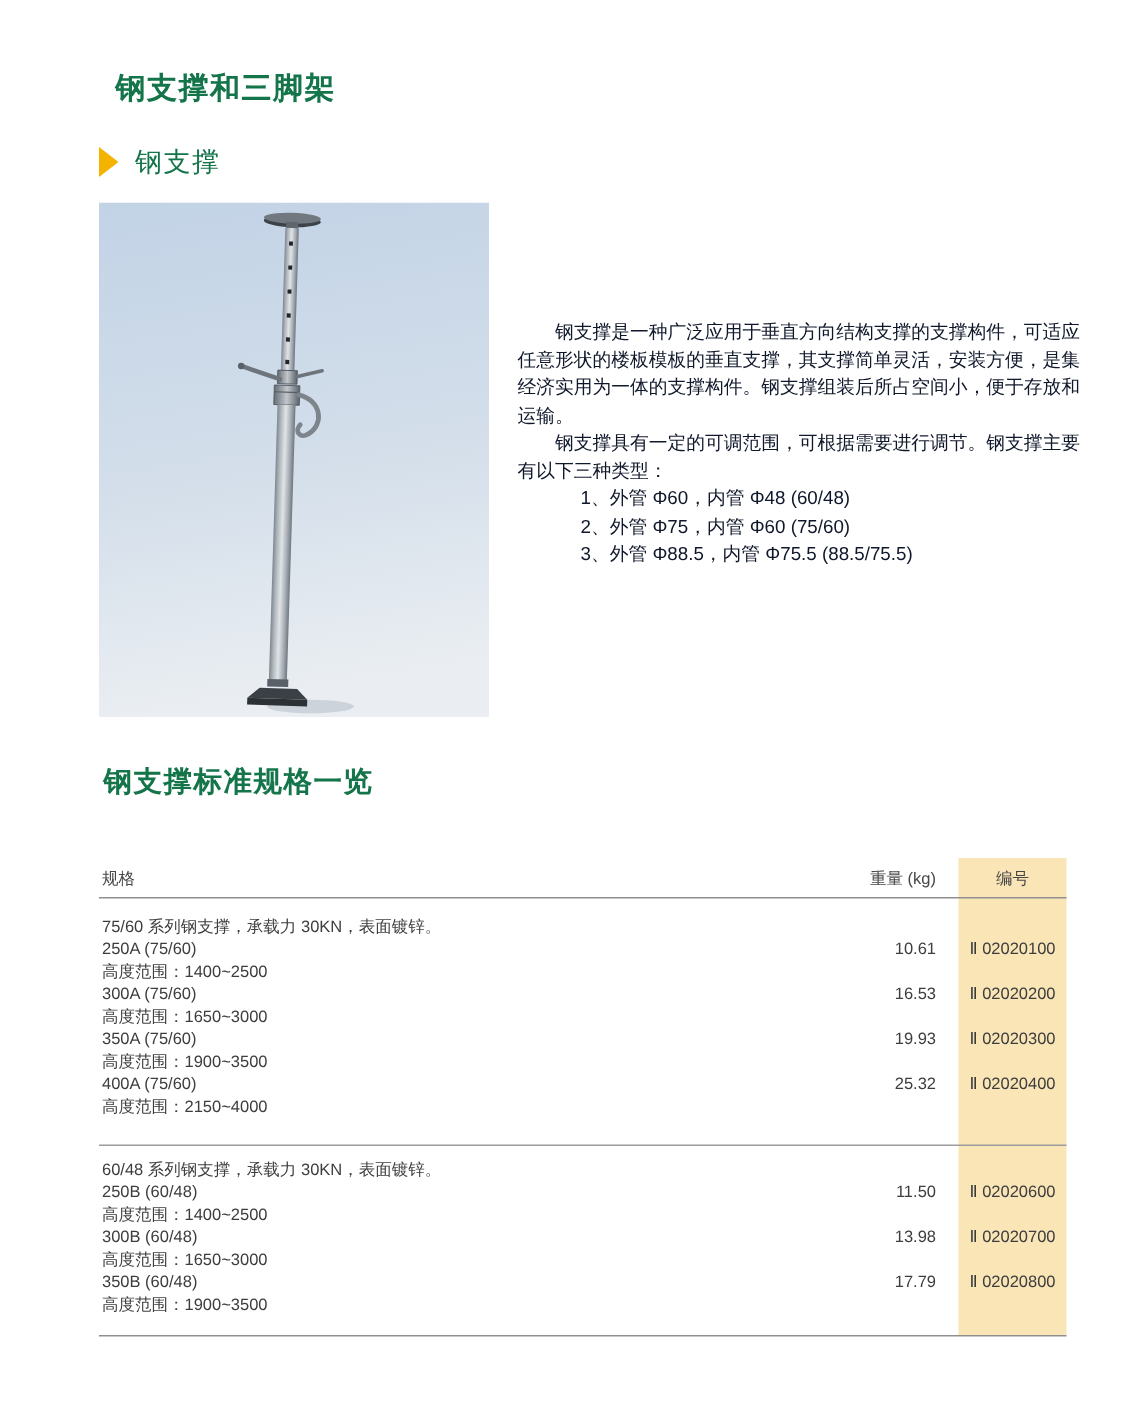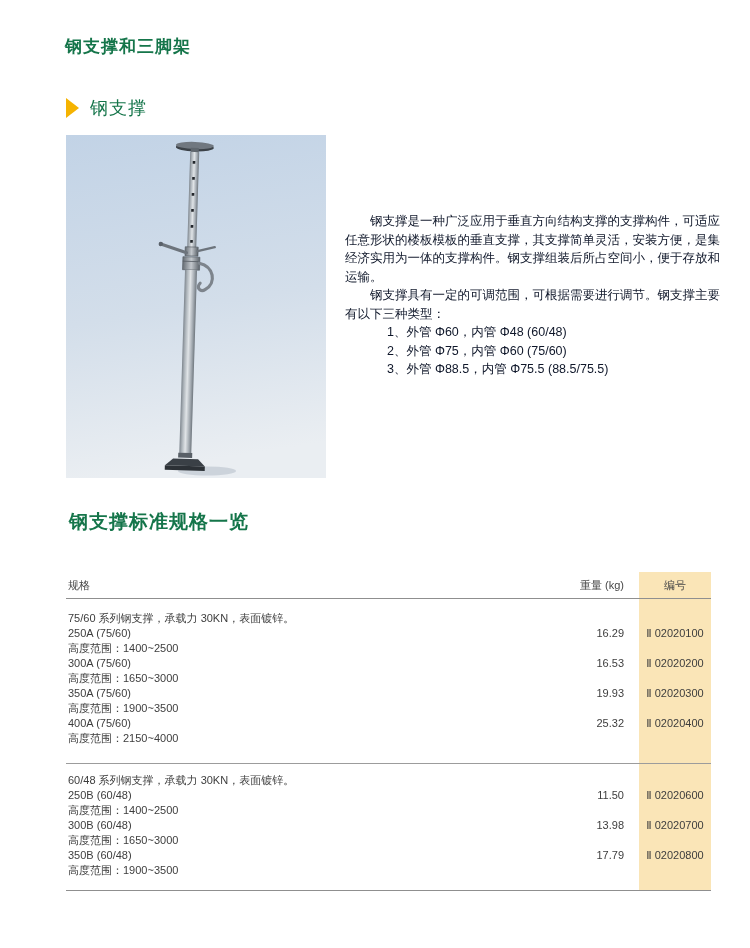--- a/index.html
+++ b/index.html
@@ -3,22 +3,22 @@
 <meta charset="utf-8">
 <style>
   html,body{margin:0;padding:0;}
   body{
     width:750px;height:948px;background:#ffffff;position:relative;overflow:hidden;
     font-family:"Liberation Sans","DejaVu Sans",sans-serif;
     -webkit-font-smoothing:antialiased;
   }
   
   .page-title{
-    position:absolute;left:65px;top:30px;margin:0;
-    font-size:17px;line-height:34px;font-weight:700;color:#15754a;letter-spacing:1px;
+    position:absolute;left:65px;top:30px;margin:12px;
+    font-size:20px;line-height:34px;font-weight:700;color:#15754a;letter-spacing:1px;
   }
   
   .section-header{
     position:absolute;left:66px;top:96px;height:24px;
     display:flex;align-items:center;gap:11px;
   }
   .tri{
     width:0;height:0;display:inline-block;
     border-left:13px solid #f5b301;
     border-top:10px solid transparent;
@@ -154,21 +154,21 @@
   </div>
   <div class="tbody" id="tbody">
       <div class="tgroup">
         <div class="trow">
           <span class="cell-spec">75/60 系列钢支撑，承载力 30KN，表面镀锌。</span>
           <span class="cell-weight"></span>
           <span class="cell-code"></span>
         </div>
         <div class="trow">
           <span class="cell-spec">250A (75/60)</span>
-          <span class="cell-weight">16.29</span>
+          <span class="cell-weight">10.61</span>
           <span class="cell-code">Ⅱ 02020100</span>
         </div>
         <div class="trow">
           <span class="cell-spec">高度范围：1400~2500</span>
           <span class="cell-weight"></span>
           <span class="cell-code"></span>
         </div>
         <div class="trow">
           <span class="cell-spec">300A (75/60)</span>
           <span class="cell-weight">16.53</span>

